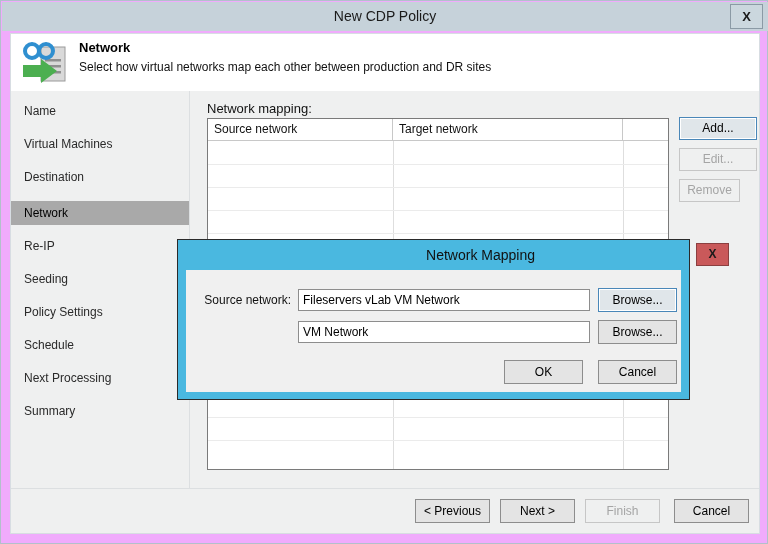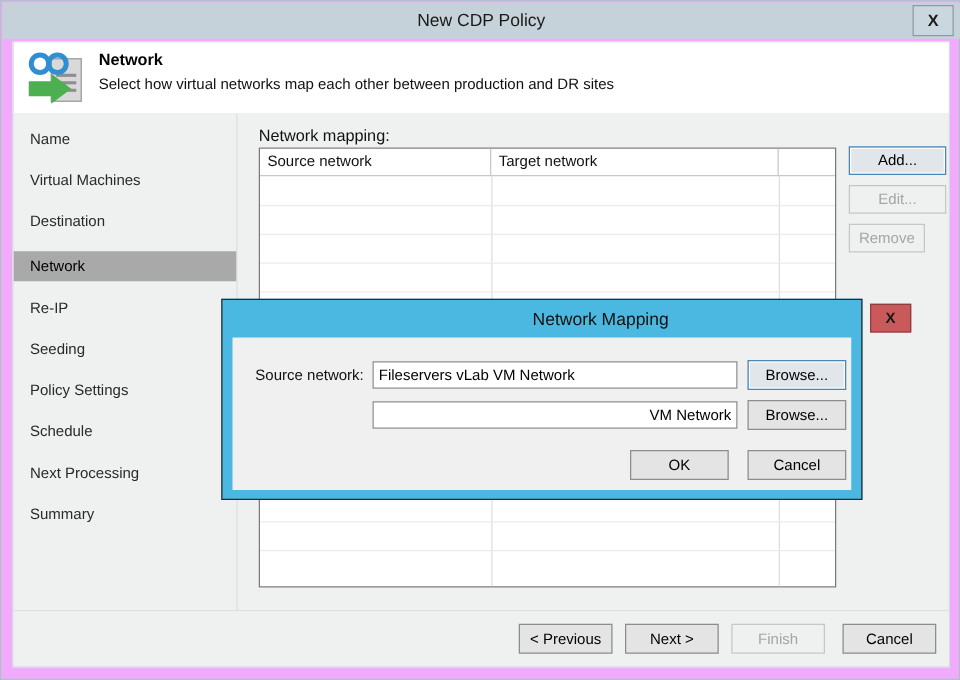--- a/index.html
+++ b/index.html
@@ -318,21 +318,21 @@
   }
   .browse-btn {
     position: absolute;
     width: 79px; height: 24px;
     line-height: 22px;
   }
   #lbl-source   { left: 5px;  top: 19px; }
   #inp-source   { left: 112px; top: 19px; }
   #btn-browse-1 { left: 412px; top: 18px; }
   #lbl-target   { left: 5px;  top: 51px; }
-  #inp-target   { left: 112px; top: 51px; text-align: right; }
+  #inp-target   { left: 112px; top: 51px; }
   #btn-browse-2 { left: 412px; top: 50px; }
   #btn-ok {
     position: absolute;
     left: 318px; top: 90px;
     width: 79px; height: 24px;
     line-height: 22px;
   }
   #btn-dlg-cancel {
     position: absolute;
     left: 412px; top: 90px;

